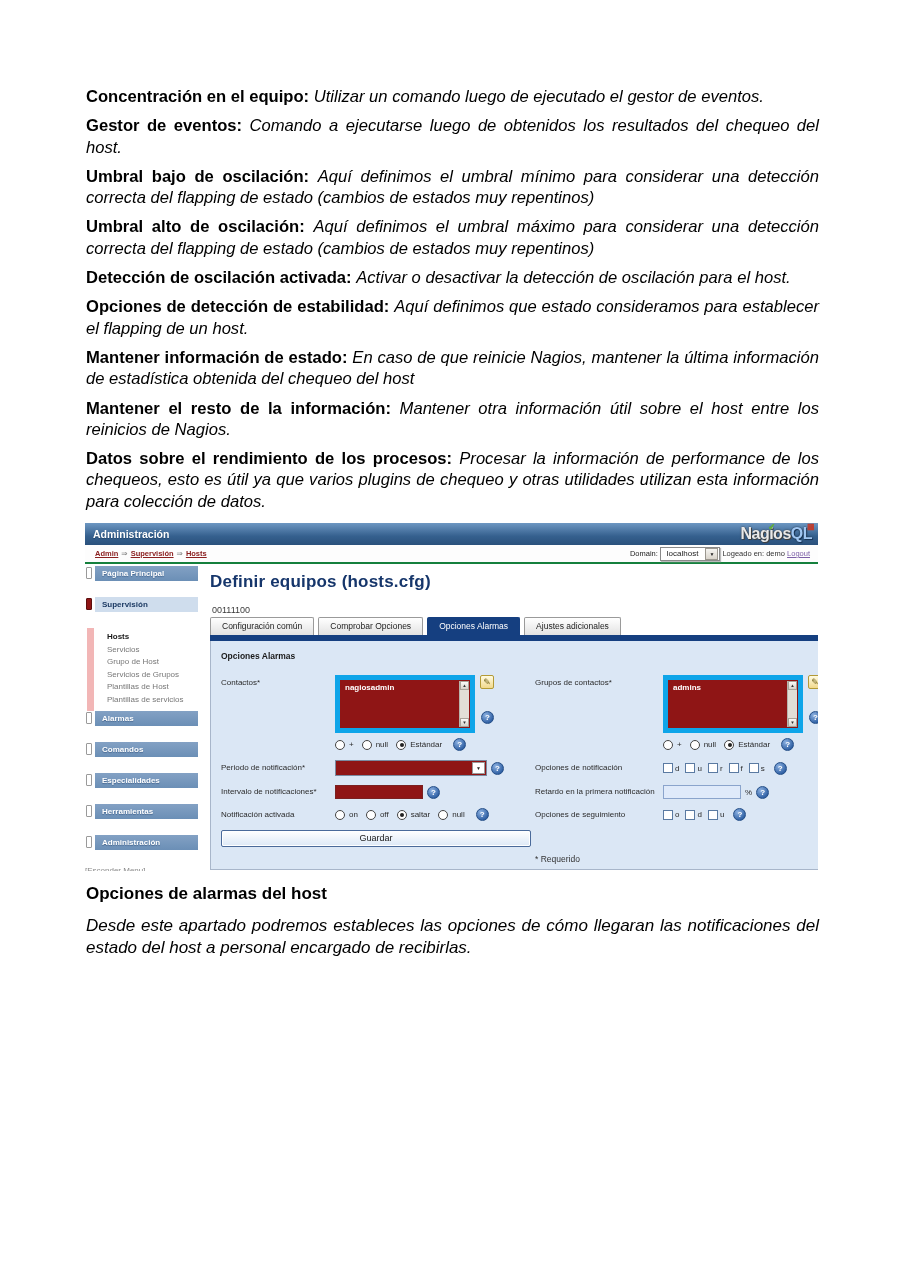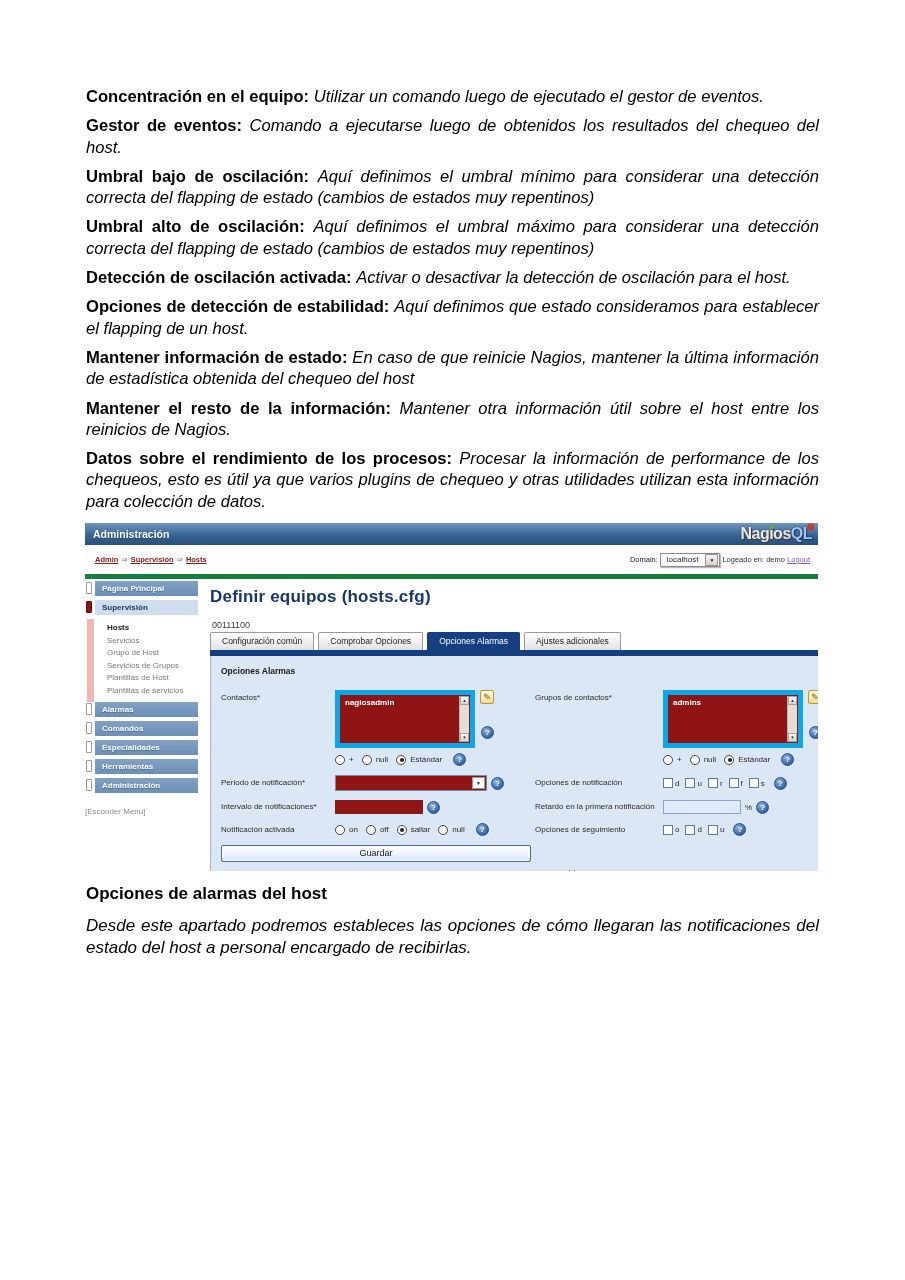--- a/index.html
+++ b/index.html
@@ -25,38 +25,38 @@
   .ss-header { height:22px; background:linear-gradient(#6d97c2,#35608e 60%,#2a517c);
                display:flex; align-items:center; justify-content:space-between; padding:0 6px 0 8px; }
   .ss-title { color:#fff; font-size:10.5px; font-weight:bold; text-shadow:0 1px 1px #23456b; }
   .ss-logo { position:relative; font-size:16px; font-weight:bold; line-height:16px; letter-spacing:-0.5px; }
   .ss-logo .lg-nagios { color:#e9e9e9; text-shadow:0 0 2px #333, 1px 1px 0 #444; }
   .ss-logo .lg-ql { color:#9fc6f2; text-shadow:0 0 2px #123, 1px 1px 0 #1c3c63; }
   .lg-check { position:absolute; top:-7px; left:28px; color:#5fae3a; font-size:9px; transform:rotate(-8deg); }
   .lg-grid  { position:absolute; top:-7px; right:-2px; color:#c23a2a; font-size:8px; }
 
   
-  .ss-topbar { height:34px; background:#fdfdfd; border-bottom:5px solid #15803d;
+  .ss-topbar { height:19px; background:#fdfdfd; border-bottom:2px solid #15803d;
                display:flex; align-items:center; justify-content:space-between; padding:0 8px 0 10px; }
   .crumbs { font-size:7.5px; }
   .crumbs a { color:#8b2020; text-decoration:underline; font-weight:bold; cursor:pointer; }
   .crumb-sep { color:#777; margin:0 3px; font-weight:normal; }
   .tb-right { display:flex; align-items:center; gap:2px; font-size:7.5px; color:#222; }
   .dom-select { display:inline-flex; align-items:center; border:1px solid #8a8a8a; background:#fff;
                 box-shadow:1px 1px 1px #bbb; height:14px; cursor:pointer; }
   .dom-select .val { padding:0 6px; font-size:8px; }
   .dom-select .arrow-btn { width:13px; height:12px; margin:0 1px; background:linear-gradient(#f5f4f1,#d9d4cb);
                 border:1px solid #9a968e; font-size:5px; display:flex; align-items:center; justify-content:center; color:#222; }
   .logged { color:#333; }
   .logged a { color:#7b5ea7; text-decoration:underline; cursor:pointer; }
 
   
   .ss-body { display:flex; background:#fff; }
   .ss-side { width:113px; padding:2px 0 0 0; flex:none; }
-  .menu-row { position:relative; margin-bottom:4px; height:15px; }
+  .menu-row { position:relative; margin-bottom:16px; height:15px; }
   .menu-bullet { position:absolute; left:1px; top:1px; width:6px; height:12px; background:#fff;
                  border:1px solid #9a9a9a; border-radius:1px; }
   .menu-bullet.red { background:#8f1515; border-color:#5c0e0e; }
   .menu-bar { margin-left:10px; height:15px; background:linear-gradient(#83a1c4,#6b8fb6);
               color:#fff; font-size:8px; font-weight:bold; padding:3px 0 0 7px;
               text-shadow:0 1px 1px #4a6a92; cursor:pointer; }
   .menu-bar.active { background:#cfdded; color:#1c3a63; text-shadow:none; }
   .submenu { position:relative; padding:3px 0 5px 22px; }
   .submenu .strip { position:absolute; left:2px; top:0; bottom:0; width:7px; background:#f2b6b6; }
   .submenu div { font-size:8px; line-height:12.5px; color:#777; cursor:pointer; }

